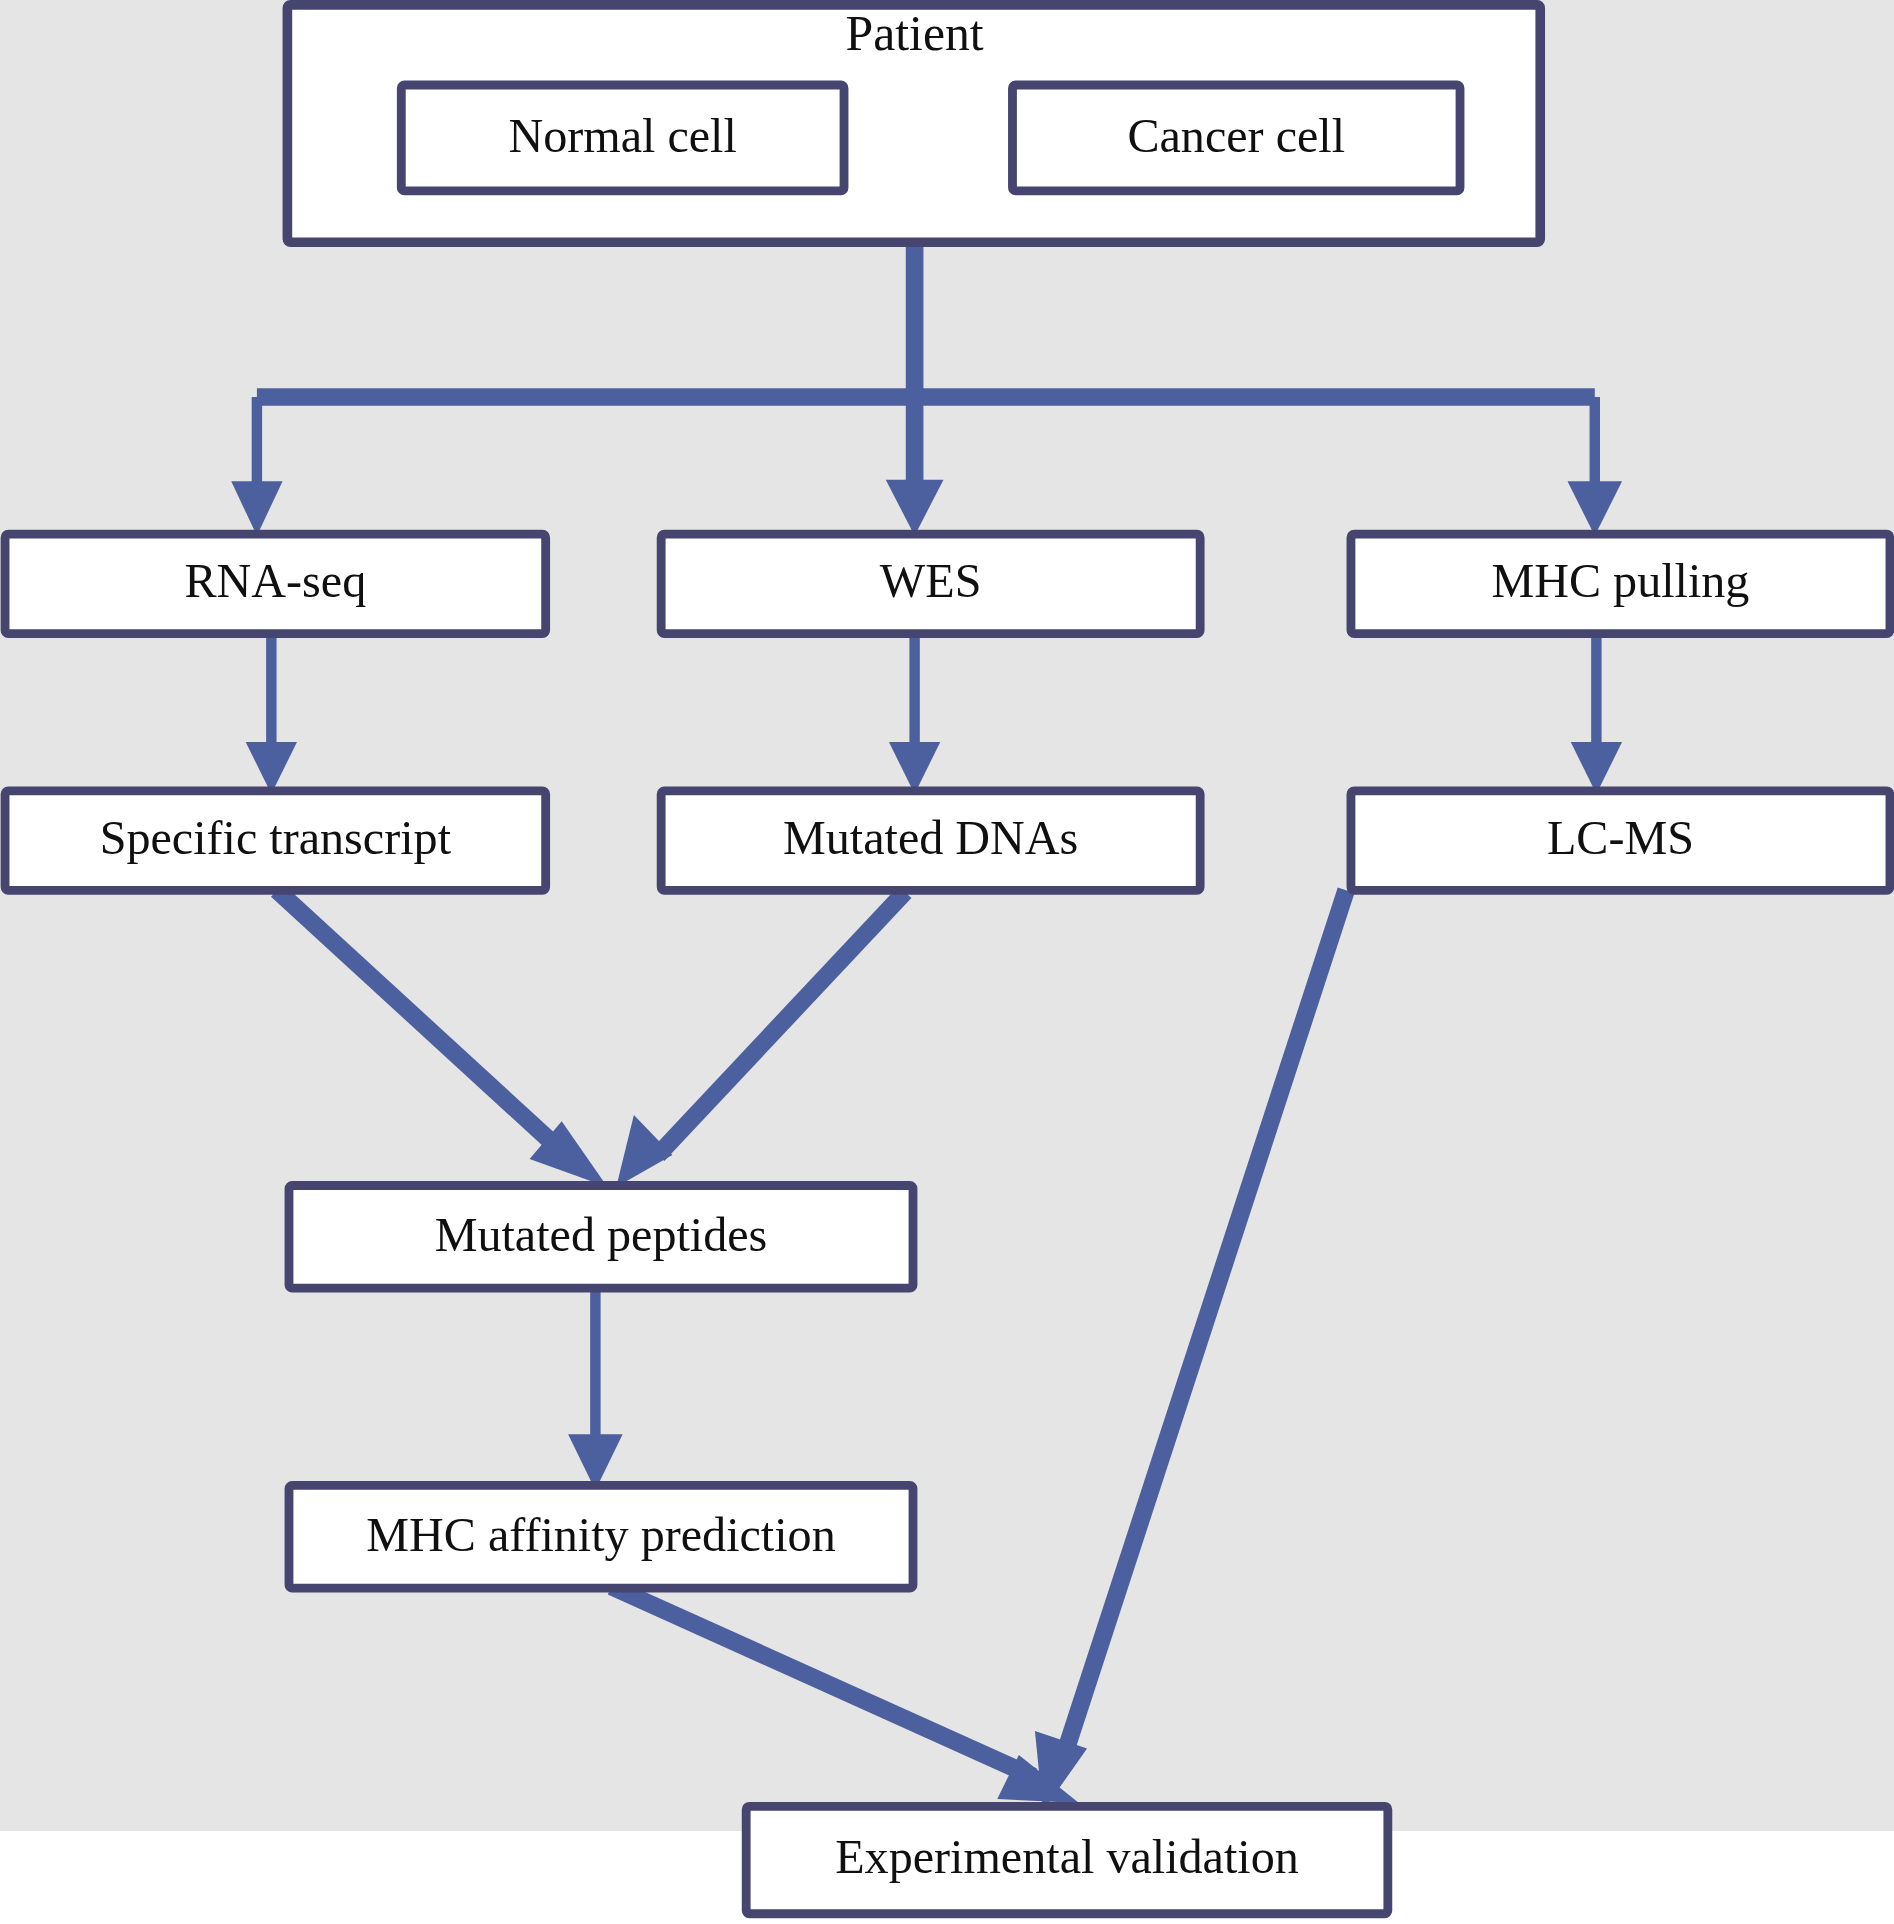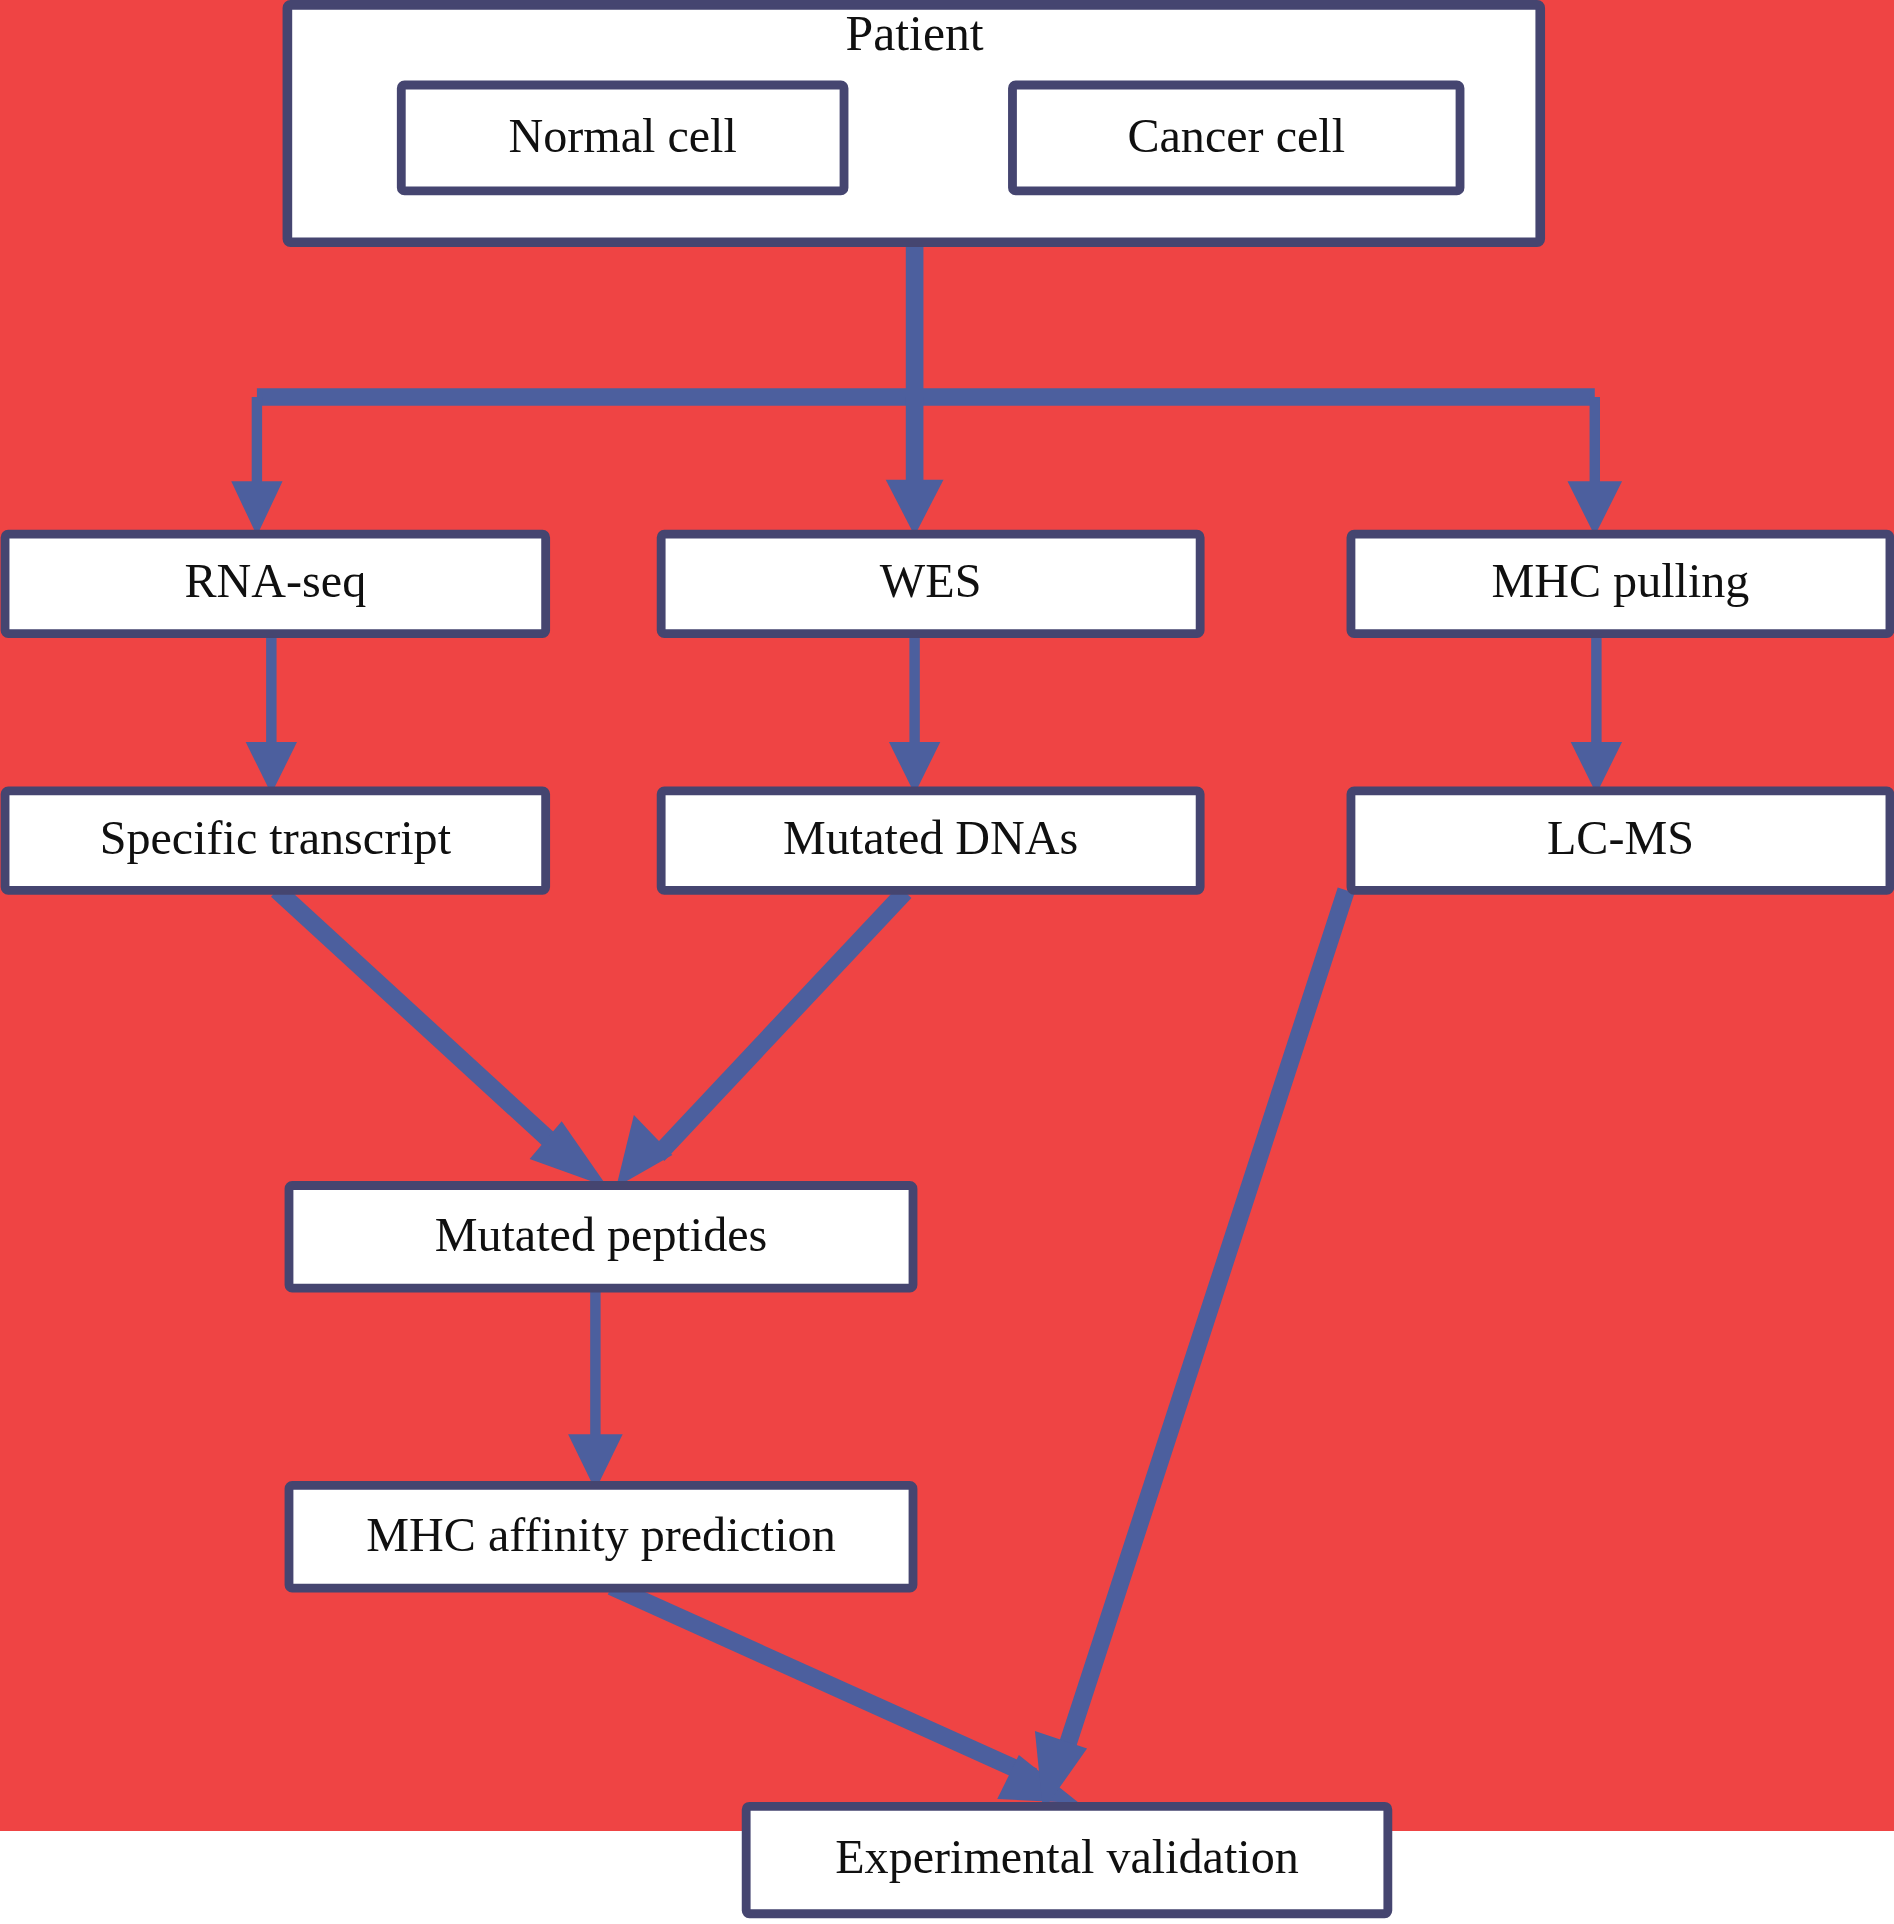--- a/index.html
+++ b/index.html
@@ -10,21 +10,21 @@
   body {
     width: 1895px;
     height: 1925px;
     overflow: hidden;
     font-family: "Liberation Serif", "DejaVu Serif", serif;
   }
   #diagram-root {
     position: relative;
     width: 1895px;
     height: 1831px;
-    background: #ef4444;
+    background: #e5e5e5;
   }
   svg.flow {
     position: absolute;
     top: 0;
     left: 0;
     width: 1895px;
     height: 1925px;
     display: block;
   }
   .node-box {

